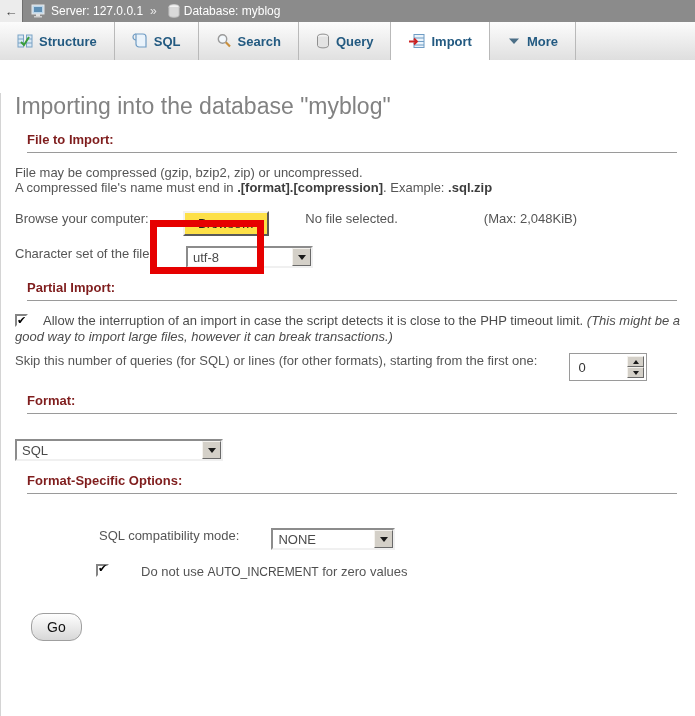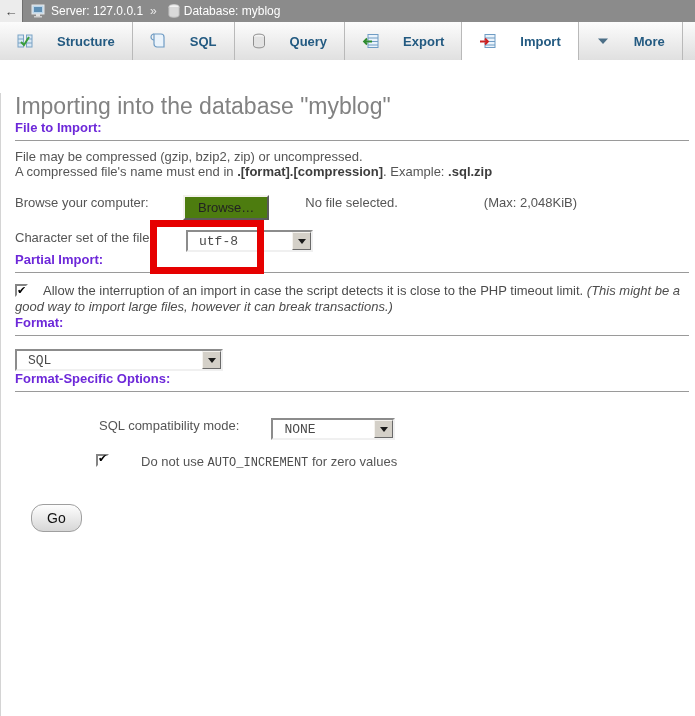--- a/index.html
+++ b/index.html
@@ -17,64 +17,64 @@
     width:23px; height:22px; background:#ececec; border-right:1px solid #6f6f6f;
     display:flex; align-items:center; justify-content:center; color:#444;
     font-size:13px; cursor:pointer; box-sizing:border-box;
   }
   .topbar .crumb { color:#fff; margin:12px 4px; cursor:pointer; }
   .topbar .sep { color:#e8e8e8; margin:0 3px; }
   .topbar svg { margin-left:8px; }
   
   .tabbar { height:38px; display:flex; background:linear-gradient(#fdfdfd,#d9d9d9); }
   .tab {
-    display:flex; align-items:center; gap:24px; padding:0 17px;
+    display:flex; align-items:center; gap:6px; padding:0 17px;
     border-right:1px solid #b9b9b9; cursor:pointer;
     background:linear-gradient(#fcfcfc,#e0e0e0);
     font-weight:bold; font-size:13px; color:#235a81; white-space:nowrap;
   }
   .tab.active { background:#fff; }
   .tab-filler { flex:1; background:linear-gradient(#fbfbfb,#dedede); }
   
   .content {
     border-left:1px solid #d4d4d4; box-sizing:border-box;
     height:656px; padding:0 6px 0 14px; position:relative;
   }
   h1 {
     margin:33px 0 0 0; font-size:23px; font-weight:normal; color:#828282;
   }
   h2.section-h {
-    font-size:13px; font-weight:bold; color:#6d28d9; margin:0;
+    font-size:13px; font-weight:bold; color:#7f1d1d; margin:12px;
     padding-bottom:5px; border-bottom:1px solid #9a9a9a;
   }
   .mt-sec1 { margin-top:42px; }
   .mt-sec2 { margin-top:32px; }
   .mt-sec3 { margin-top:36px; }
   .mt-sec4 { margin-top:30px; }
   p.desc { margin:8px 0 0 0; line-height:15px; }
   p.desc b, p.desc .bold { font-weight:bold; color:#3d3d3d; }
   .row { display:flex; align-items:flex-start;gap:22px; }
   .row-browse { margin-top:16px; height:26px; }
   .row-browse .lbl { flex:0 0 146px; }
   .row-charset { margin-top:9px; height:22px; }
   .row-charset .lbl { flex:0 0 149px; }
   .nofile { margin-left:14px; }
   .maxsize { margin-left:64px; }
   
   .classic-btn {
-    background:#4d7c0f; color:#222; font-size:13px; font-family:inherit;
+    background:#fde047; color:#222; font-size:13px; font-family:inherit;
     border:2px solid; border-color:#f4f2ee #5a5a5a #5a5a5a #f4f2ee;
     padding:3px 13px; cursor:pointer;
   }
   .select {
     display:inline-flex; align-items:center; box-sizing:border-box; height:22px;
     border:2px solid; border-color:#8c8c8c #f0f0f0 #f0f0f0 #8c8c8c;
     background:#fff; cursor:pointer;
   }
-  .select .val { flex:1; padding-left:11px; color:#4a4a4a; overflow:hidden; white-space:nowrap;font-family:Liberation Mono, monospace; }
+  .select .val { flex:1; padding-left:5px; color:#4a4a4a; overflow:hidden; white-space:nowrap; }
   .sel-btn {
     width:17px; align-self:stretch; background:#d4d0c8;
     border:1px solid; border-color:#f4f2ee #6a6a6a #6a6a6a #f4f2ee;
     display:flex; align-items:center; justify-content:center;
   }
   .tri-down { width:0; height:0; border-left:4px solid transparent; border-right:4px solid transparent; border-top:5px solid #1a1a1a; }
   .cb {
     display:inline-block; width:13px; height:13px; box-sizing:border-box;
     border:2px solid; border-color:#848484 #fff #fff #848484; background:#fff;
     position:relative; vertical-align:-2px; cursor:pointer;
@@ -96,24 +96,24 @@
   .tri-down-s { width:0; height:0; border-left:3px solid transparent; border-right:3px solid transparent; border-top:4px solid #1a1a1a; }
   
   .cb-para { margin:10px 0 0 0; line-height:16px; width:668px; color:#4c4c4c; }
   .cb-para .cb { margin-right:15px; }
   .cb-para em { font-style:italic; }
   .row-skip { margin-top:8px; }
   
   .format-select { width:208px; margin-top:13px; }
   .charset-select { width:127px; }
   .compat-select { width:124px; margin-left:10px; }
-  .row-compat { margin-top:26px; margin-left:84px; height:22px; }
+  .row-compat { margin-top:34px; margin-left:84px; height:22px; }
   .row-autoinc { margin-top:14px; margin-left:81px; }
   .row-autoinc .cb { margin-right:10px; }
-  code.mono { font-family:Liberation Mono, monospace; font-size:12px; color:#4c4c4c; }
+  code.mono { font-family:Liberation Sans, sans-serif; font-size:12px; color:#4c4c4c; }
   
   .go-btn {
     margin:34px 0 0 16px; padding:5px 15px; font-size:14px; font-weight:normal; color:#111;
     font-family:inherit; background:linear-gradient(#fefefe,#d7d7d7);
     border:1px solid #9f9f9f; border-radius:12px; cursor:pointer;
   }
   
   .red-box {
     position:absolute; left:150px; top:220px; width:100px; height:40px;
     border:7px solid #e60000; z-index:20; pointer-events:none;
@@ -155,35 +155,32 @@
     <span class="tab-label">Structure</span>
   </div>
   <div class="tab">
     <svg width="16" height="16" viewBox="0 0 16 16">
       <path d="M4 1 h7 a3 3 0 0 1 3 3 v10 h-7 a3 3 0 0 1 -3 -3 z" fill="#eaf3fb" stroke="#6f9cc4" stroke-width="1.2"></path>
       <path d="M4 1 a3 3 0 0 0 0 6" fill="none" stroke="#6f9cc4" stroke-width="1.2"></path>
     </svg>
     <span class="tab-label">SQL</span>
   </div>
   <div class="tab">
+    <svg width="16" height="16" viewBox="0 0 16 16">
+      <circle cx="6.5" cy="6" r="4.2" fill="#f3f8fc" stroke="#9a9a9a" stroke-width="1.4"></circle>
+      <line x1="9.8" y1="9.2" x2="14" y2="13.5" stroke="#c98f3d" stroke-width="2.2"></line>
+    </svg>
+    <span class="tab-label">Search</span>
+  </div>
+  <div class="tab">
     <svg width="14" height="16" viewBox="0 0 14 16">
       <ellipse cx="7" cy="3.5" rx="5.5" ry="2.4" fill="#f4f4f4" stroke="#8f8f8f"></ellipse>
       <path d="M1.5 3.5 v9 a5.5 2.4 0 0 0 11 0 v-9" fill="#e3e3e3" stroke="#8f8f8f"></path>
     </svg>
     <span class="tab-label">Query</span>
-  </div>
-  <div class="tab">
-    <svg width="17" height="16" viewBox="0 0 17 16">
-      <rect x="6" y="1.5" width="10" height="13" fill="#eaf3fb" stroke="#6f9cc4"></rect>
-      <line x1="6" y1="5" x2="16" y2="5" stroke="#6f9cc4"></line>
-      <line x1="6" y1="8.5" x2="16" y2="8.5" stroke="#6f9cc4"></line>
-      <line x1="6" y1="12" x2="16" y2="12" stroke="#6f9cc4"></line>
-      <path d="M10 8.5 H2 M5 5.5 L2 8.5 l3 3" stroke="#2e8b2e" stroke-width="1.8" fill="none"></path>
-    </svg>
-    <span class="tab-label">Export</span>
   </div>
   <div class="tab active">
     <svg width="17" height="16" viewBox="0 0 17 16">
       <rect x="6" y="1.5" width="10" height="13" fill="#eaf3fb" stroke="#6f9cc4"></rect>
       <line x1="6" y1="5" x2="16" y2="5" stroke="#6f9cc4"></line>
       <line x1="6" y1="8.5" x2="16" y2="8.5" stroke="#6f9cc4"></line>
       <line x1="6" y1="12" x2="16" y2="12" stroke="#6f9cc4"></line>
       <path d="M1 8.5 h8 M6 5.5 l3 3 -3 3" stroke="#cc2222" stroke-width="1.8" fill="none"></path>
     </svg>
     <span class="tab-label">Import</span>
@@ -223,20 +220,34 @@
           <span class="tri-down"></span>
         </span>
     </div>
   </div>
 
   
   <h2 class="section-h mt-sec2">Partial Import:</h2>
   <p class="cb-para">
     <span class="cb"></span><span>Allow the interruption of an import in case the script detects it is close to the PHP timeout limit. </span><em>(This might be a good way to import large files, however it can break transactions.)</em>
   </p>
+  <div class="row row-skip">
+    <span>Skip this number of queries (for SQL) or lines (for other formats), starting from the first one:</span>
+    <div class="spinbox">
+      <span class="val">0</span>
+      <span class="spin-col">
+        <span class="spin-btn">
+            <span class="tri-up-s"></span>
+          </span>
+        <span class="spin-btn">
+            <span class="tri-down-s"></span>
+          </span>
+      </span>
+    </div>
+  </div>
 
   
   <h2 class="section-h mt-sec3">Format:</h2>
   <div class="select format-select">
     <span class="val">SQL</span>
     <span class="sel-btn">
         <span class="tri-down"></span>
       </span>
   </div>
 

